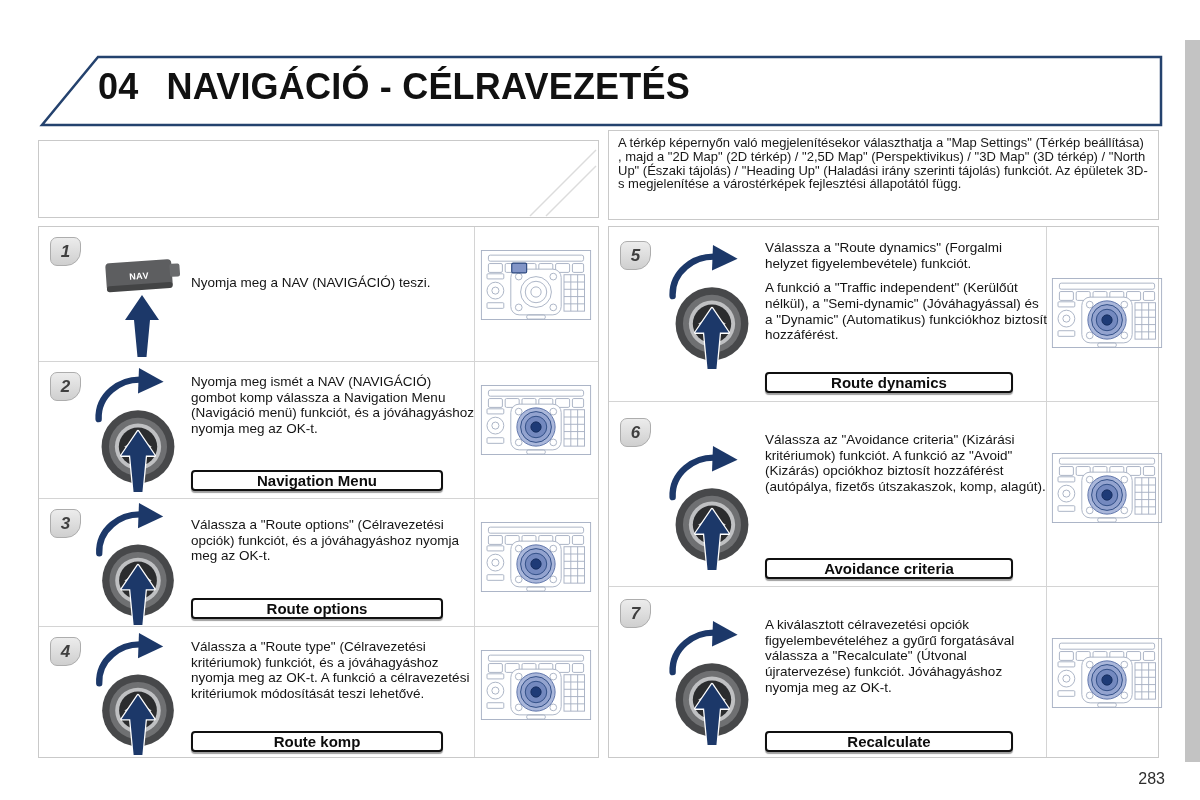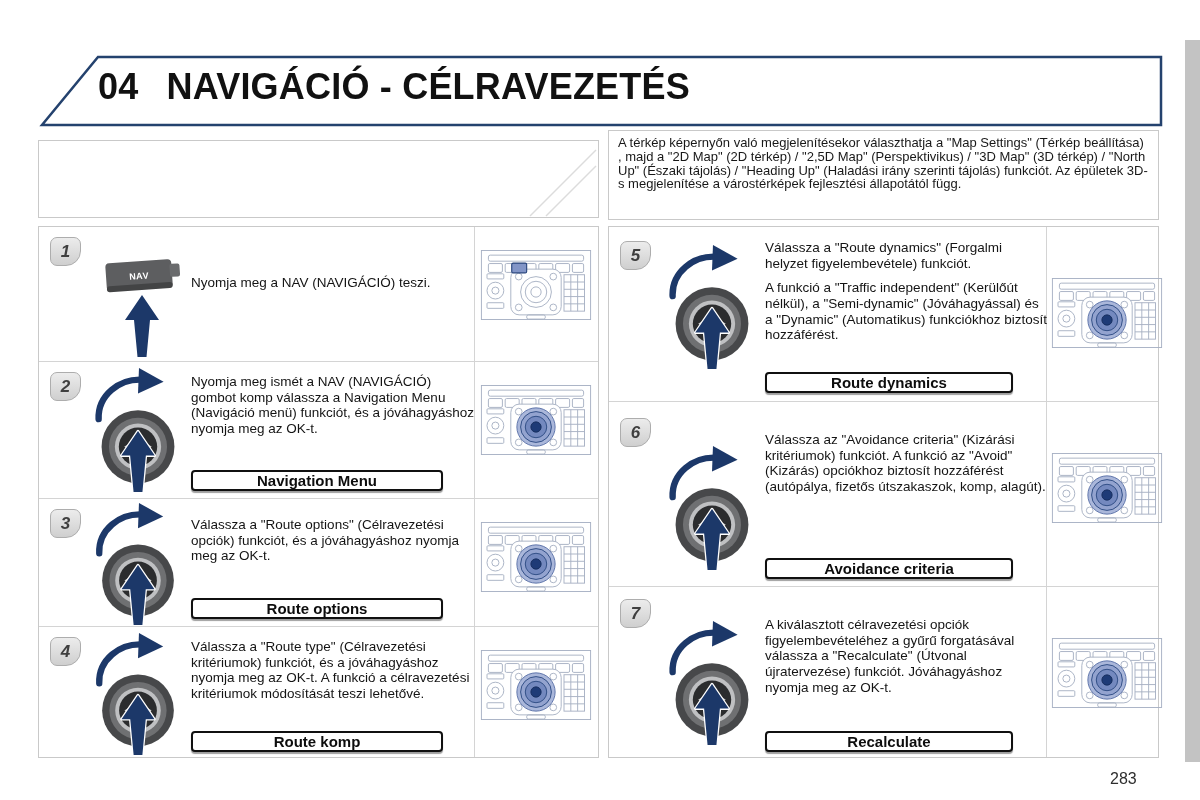--- a/index.html
+++ b/index.html
@@ -53,21 +53,21 @@
         background:#fff;box-shadow:0 2px 1px rgba(0,0,0,.38);
         display:flex;align-items:center;justify-content:center;
         font-size:15px;font-weight:bold;color:#0d0d0d;box-sizing:border-box;}
   #panel-left .pill{left:152px;width:252px;text-align:center;}
   #panel-right .pill{left:156px;width:248px;}
 
   .unit{position:absolute;}
   #panel-left .unit{left:441px;top:20px;}
   #panel-right .unit{left:442px;top:48px;}
 
-  .pageno{position:absolute;left:1110px;top:770px;width:55px;
+  .pageno{position:absolute;left:1110px;top:770px;width:55px;text-align:right;
           font-size:16px;color:#2e2e2e;}
 </style>
 </head>
 <body>
 
 <svg width="0" height="0" style="position:absolute">
   <defs>
 
     <g id="arrow-up">
       <polygon points="0,0 17,25 8,25 4.5,62 -4.5,62 -8,25 -17,25" fill="#1c3869" stroke="#ffffff" stroke-width="2.6" stroke-linejoin="round" paint-order="stroke"></polygon>

